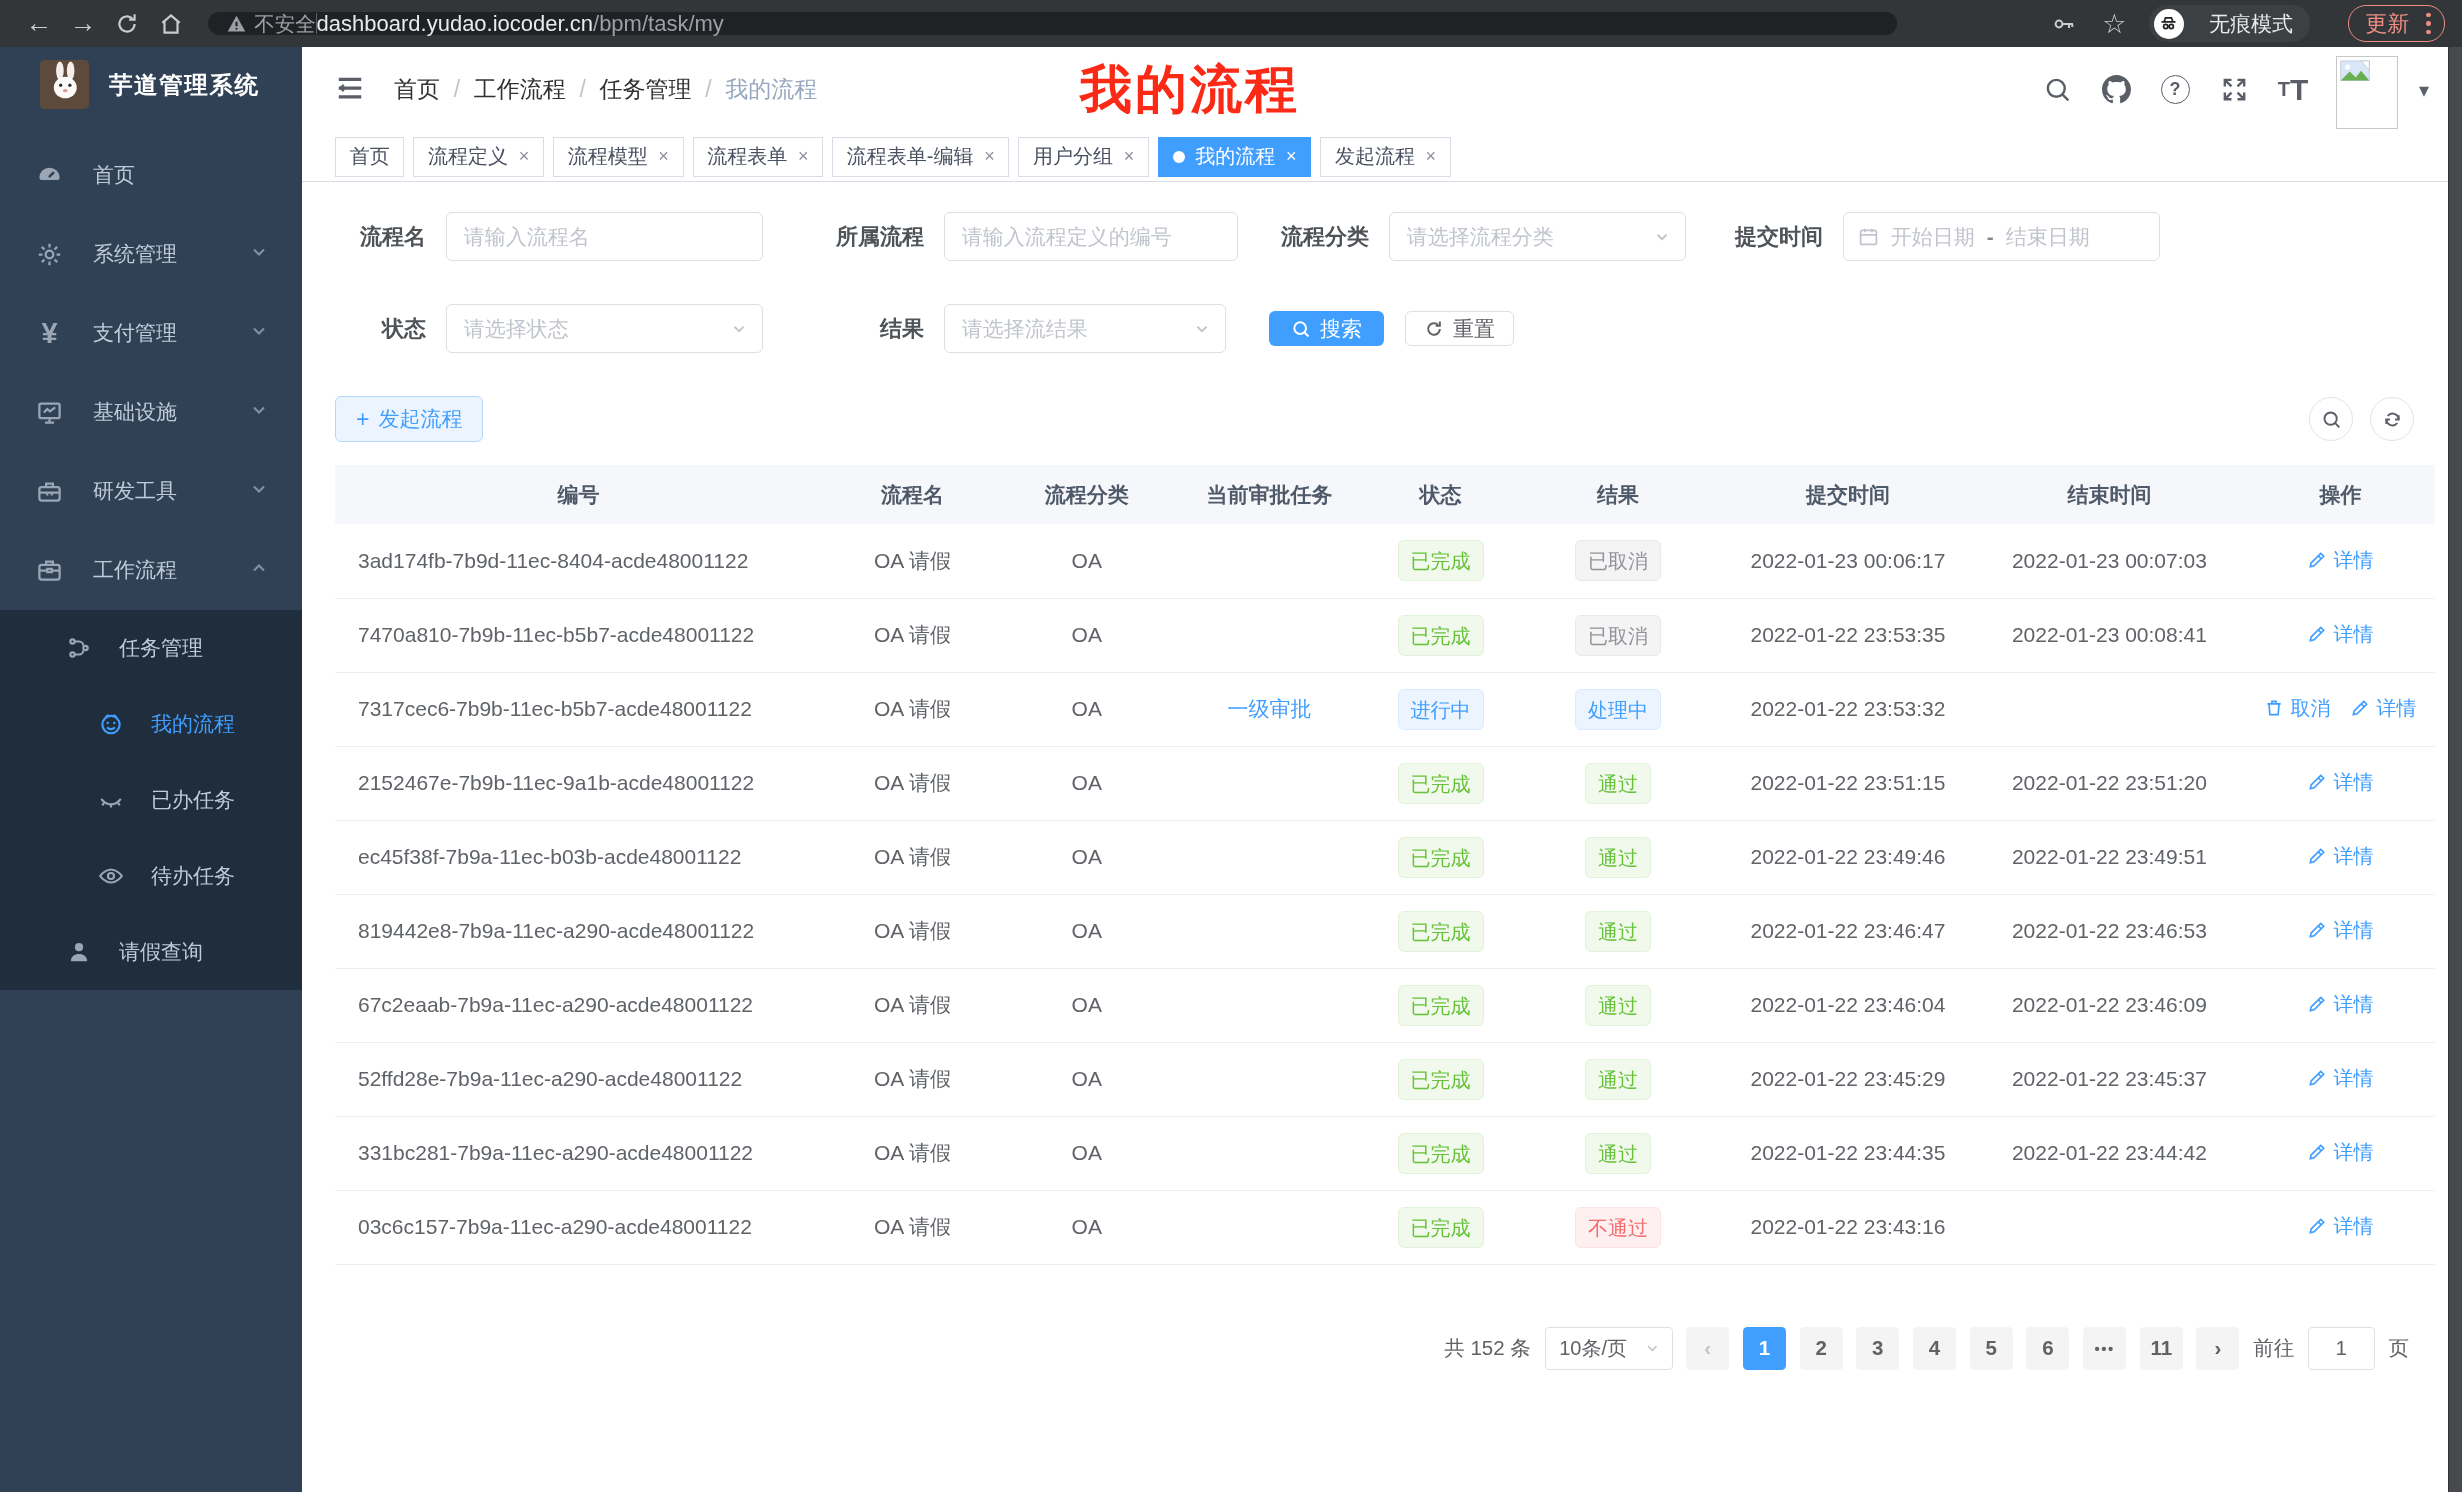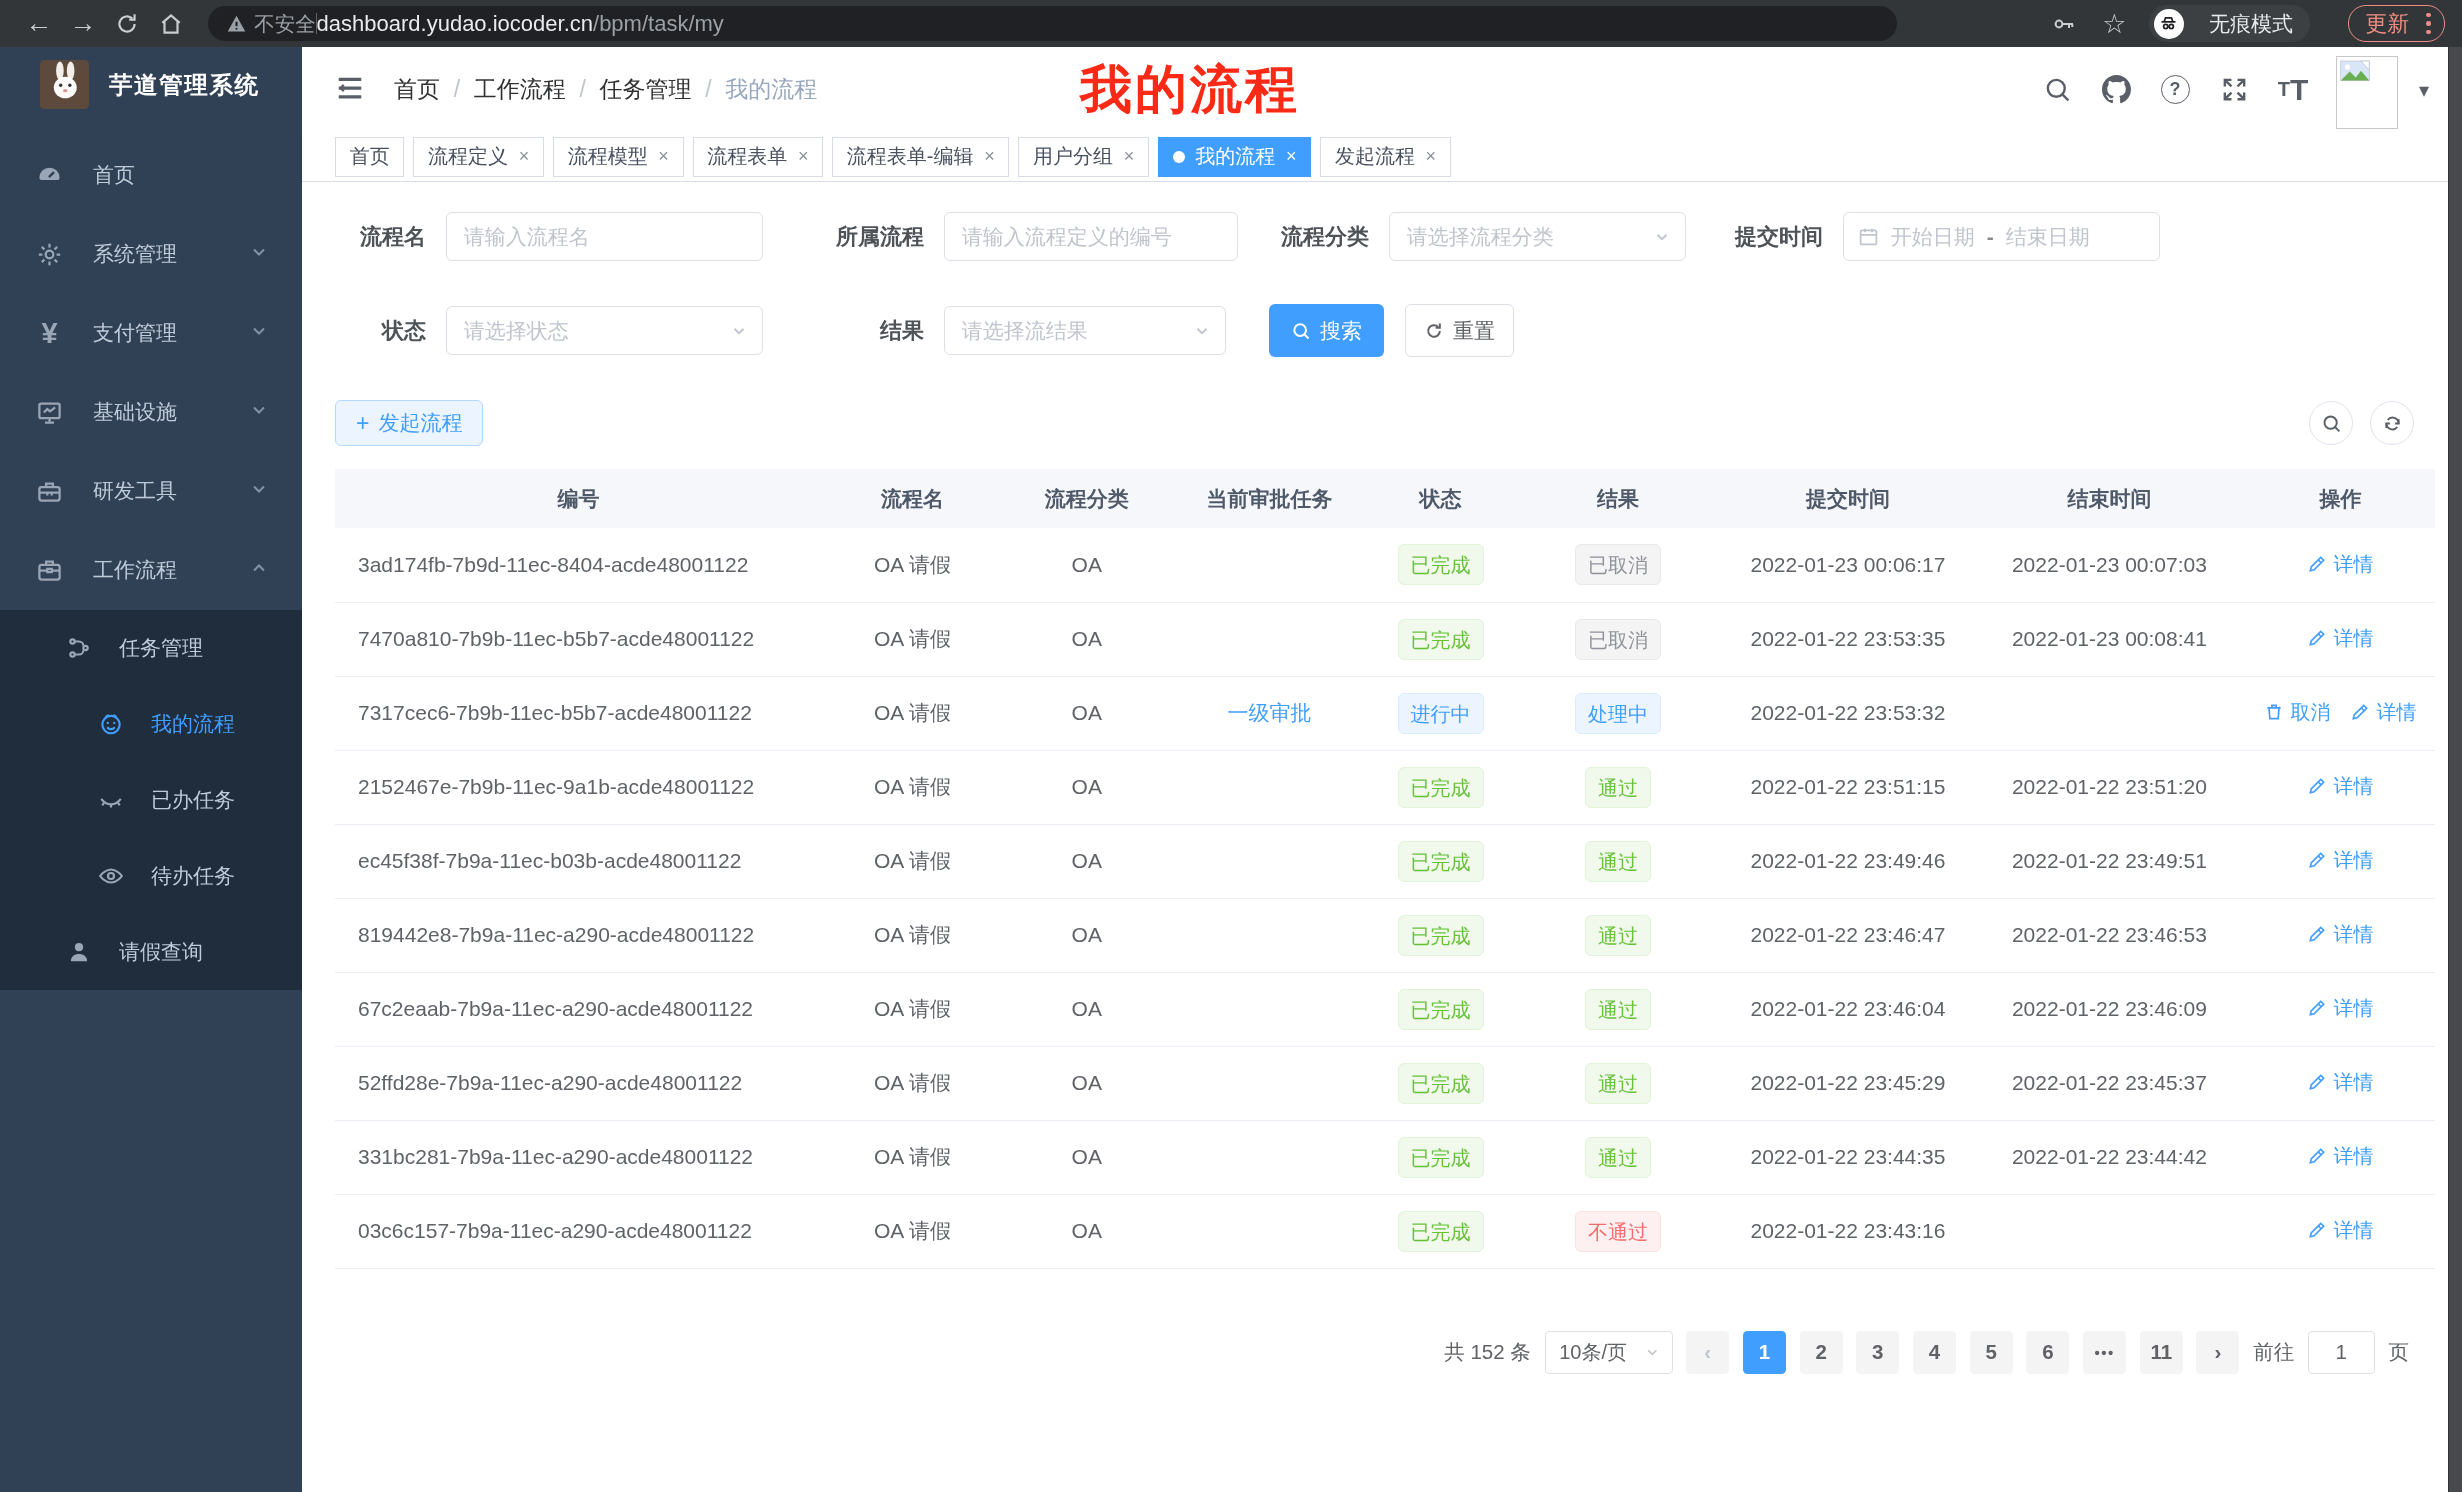--- a/index.html
+++ b/index.html
@@ -6,21 +6,21 @@
   html,body { width:2462px; height:1493px; overflow:hidden; background:#fff;
     font-family:"Liberation Sans","DejaVu Sans",sans-serif; }
   .page { position:relative; width:2462px; height:1493px; }
 
   
   .browser-bar { height:47px; background:#323639; display:flex; align-items:center;
     padding:0 16.7px; gap:0; color:#c6c9cc; }
   .nav-ic { width:44px; height:37px; display:flex; align-items:center; justify-content:center;
     font-size:27px; color:#c9ccd0; flex:0 0 auto; }
   .nav-ic svg { width:26px; height:26px; stroke:#c9ccd0; fill:none; stroke-width:2; }
-  .addr { margin-left:15px; width:1689px; height:35px; background:#202124; border-radius:17.5px;
+  .addr { margin-left:15px; width:1689px; height:23px; background:#202124; border-radius:17.5px;
     display:flex; align-items:center; padding:0 18px; gap:0; }
   .addr .warn { display:flex; align-items:center; gap:7.6px; color:#9aa0a6; font-size:20.5px; }
   .addr .warn svg { width:21px; height:21px; }
   .addr .vsep { width:0.8px; height:21px; background:#5f6368; }
   .addr .host { color:#e8eaed; font-size:22px; }
   .addr .path { color:#9aa0a6; font-size:22px; }
   .chrome-right { margin-left:auto; display:flex; align-items:center; gap:20px; }
   .chrome-right .ic { width:30px; height:30px; display:flex; align-items:center; justify-content:center;
     color:#c9ccd0; font-size:27px; }
   .chrome-right .ic svg { width:24px; height:24px; stroke:#c9ccd0; fill:none; stroke-width:2; }
@@ -110,21 +110,21 @@
   .sel { height:49px; border:0.8px solid #dcdfe6; border-radius:6px; background:#fff; display:flex;
     align-items:center; padding:0 13.7px 0 16.7px; cursor:pointer; }
   .sel .ph { color:#c0c4cc; font-size:21px; flex:1; }
   .sel svg { width:18px; height:18px; stroke:#c0c4cc; fill:none; stroke-width:2.4; }
   .daterange { width:317px; height:49px; border:0.8px solid #dcdfe6; border-radius:6px; display:flex;
     align-items:center; padding:0 13.7px; gap:12px; cursor:pointer; }
   .daterange svg { width:21px; height:21px; stroke:#c0c4cc; fill:none; stroke-width:2; }
   .daterange .dph { color:#c0c4cc; font-size:21px; }
   .daterange .dsep { color:#888; font-size:21px; font-weight:700; }
   .g2 { margin-left:47px; } .g3 { margin-left:43px; } .g4 { margin-left:49px; }
-  .btn { height:53px; border-radius:6px; display:inline-flex; align-items:center; justify-content:center;
+  .btn { height:35px; border-radius:6px; display:inline-flex; align-items:center; justify-content:center;
     gap:9px; font-size:21px; cursor:pointer; border:0.8px solid transparent; }
   .btn svg { width:20px; height:20px; stroke:currentColor; fill:none; stroke-width:2.4; }
   .btn-primary { background:#409eff; color:#fff; padding:0 21px; margin-left:43px; }
   .btn-plainw { background:#fff; color:#606266; border-color:#dcdfe6; padding:0 18px; margin-left:21px; }
 
   .card-tools { display:flex; align-items:center; margin-top:18px; }
   .btn-create { height:46px; background:#ecf5ff; border:0.8px solid #b3d8ff; color:#409eff;
     border-radius:6px; display:inline-flex; align-items:center; gap:9px; padding:0 20px;
     font-size:21px; cursor:pointer; }
   .btn-create .plus { font-size:23px; }

